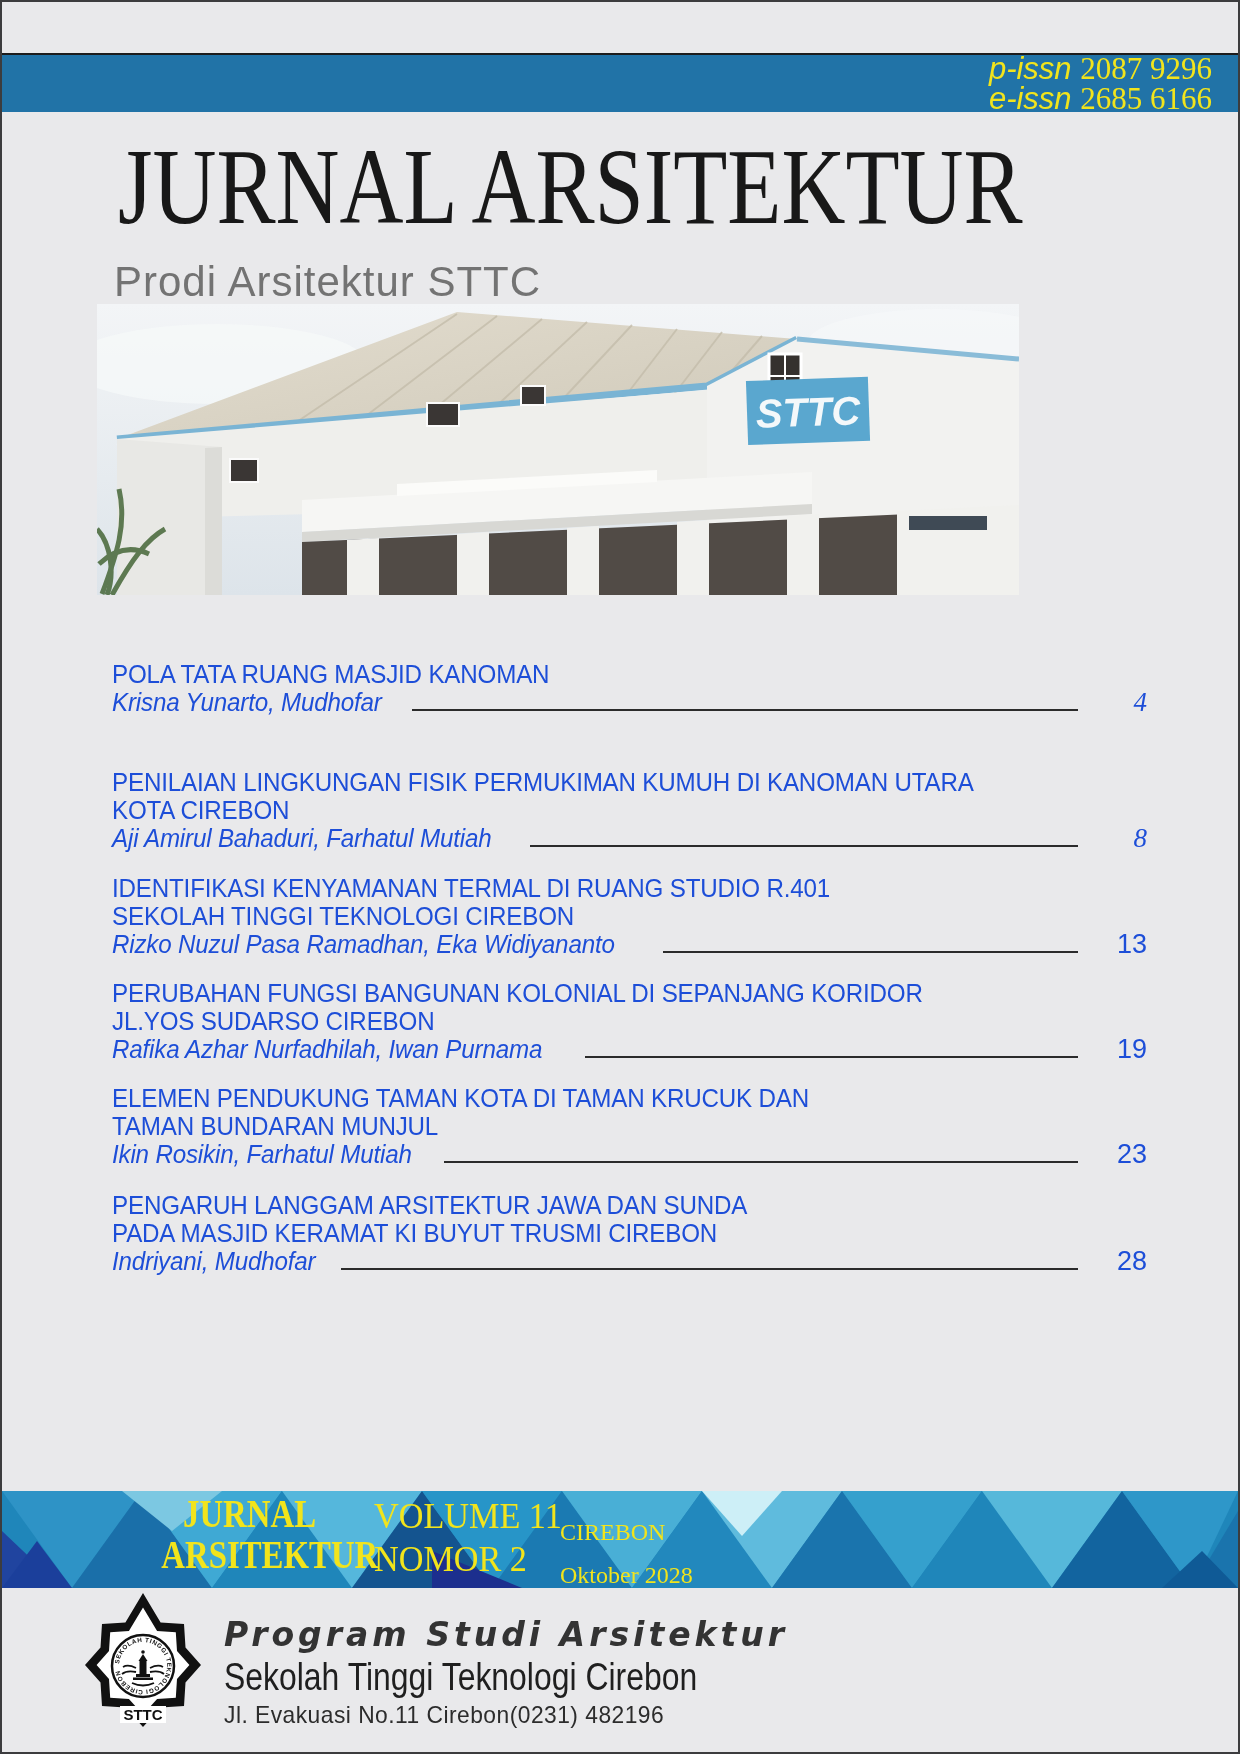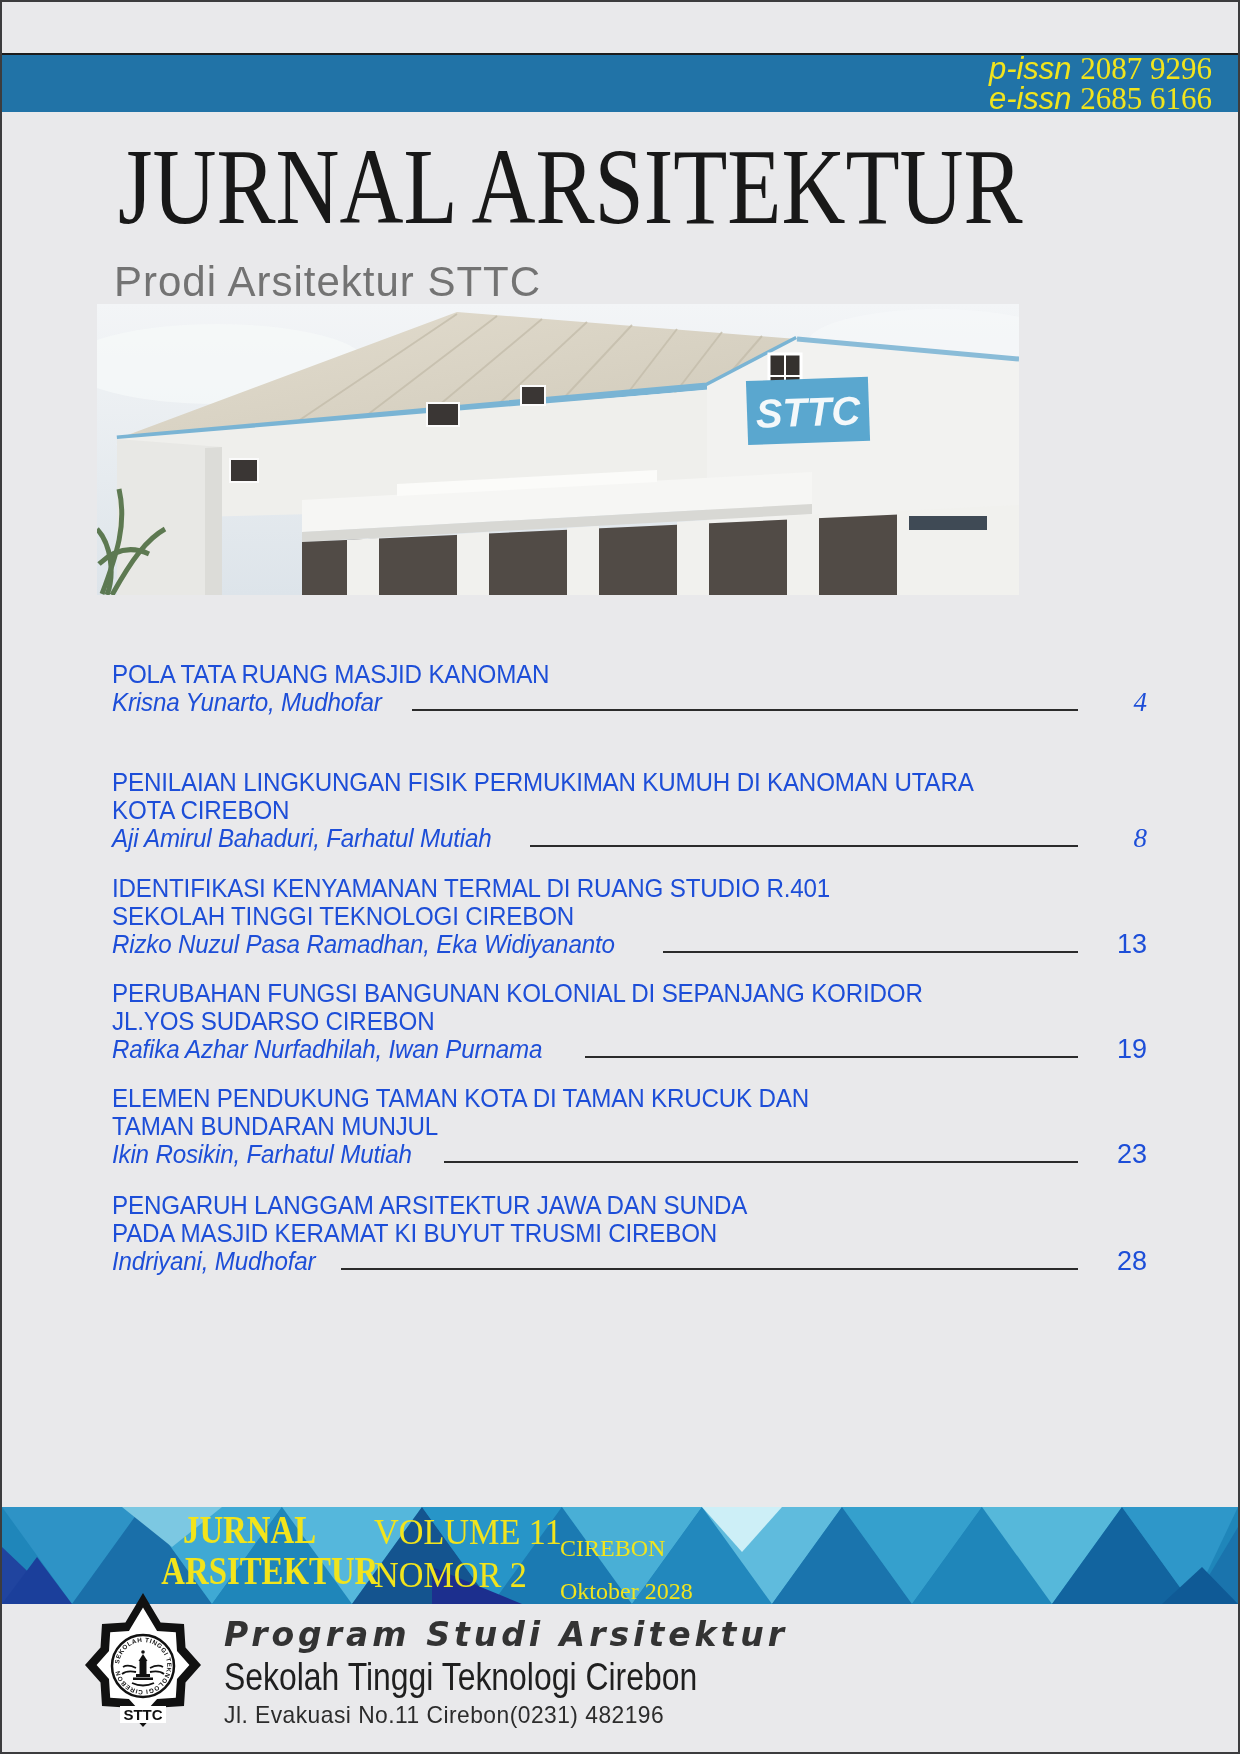--- a/index.html
+++ b/index.html
@@ -35,21 +35,21 @@
   
   .toc{position:absolute;left:110px;top:0;width:1035px;height:1400px;color:#1d4ed8;}
   .toc-entry{position:absolute;left:0;width:100%;}
   .toc-title{font-size:26px;line-height:28px;letter-spacing:-0.2px;transform:scaleX(0.93);transform-origin:0 50%;white-space:nowrap;}
   .toc-byline{display:flex;align-items:flex-end;}
   .toc-authors{font-size:26px;line-height:28px;font-style:italic;letter-spacing:-0.2px;transform:scaleX(0.93);transform-origin:0 50%;white-space:nowrap;}
   .toc-leader{flex:1;border-bottom:2px solid #2b2b2b;margin:0 14px 5px 10px;height:1px;}
   .toc-page{width:55px;text-align:right;font-size:27px;line-height:28px;}
   .toc-page.it{font-style:italic;font-family:"Liberation Serif",serif;}
   
-  .bottom-banner{position:absolute;left:0;right:0;top:1489px;height:97px;margin-top:16px;}
+  .bottom-banner{position:absolute;left:0;right:0;top:1489px;height:97px;}
   .bottom-banner svg{position:absolute;left:0;top:0;}
   .bb-text{position:absolute;color:#f2e41c;font-family:"Liberation Serif",serif;}
   .bb-journal{left:140px;top:2px;width:215px;text-align:center;font-weight:bold;}
   .bb-journal .l{font-size:40px;line-height:41px;transform:scaleX(0.82);transform-origin:50% 50%;white-space:nowrap;}
   .bb-vol{left:372px;top:4px;font-size:36px;line-height:43px;white-space:nowrap;transform:scaleX(0.95);transform-origin:0 0;}
   .bb-city{left:558px;top:20px;font-size:24px;line-height:43px;white-space:nowrap;}
   
   .logo{position:absolute;left:80px;top:1588px;width:124px;height:142px;}
   .footer-text{position:absolute;left:222px;top:1597px;color:#2b2b2b;}
   .ft-program{font-family:"DejaVu Sans",sans-serif;font-style:italic;font-weight:bold;

